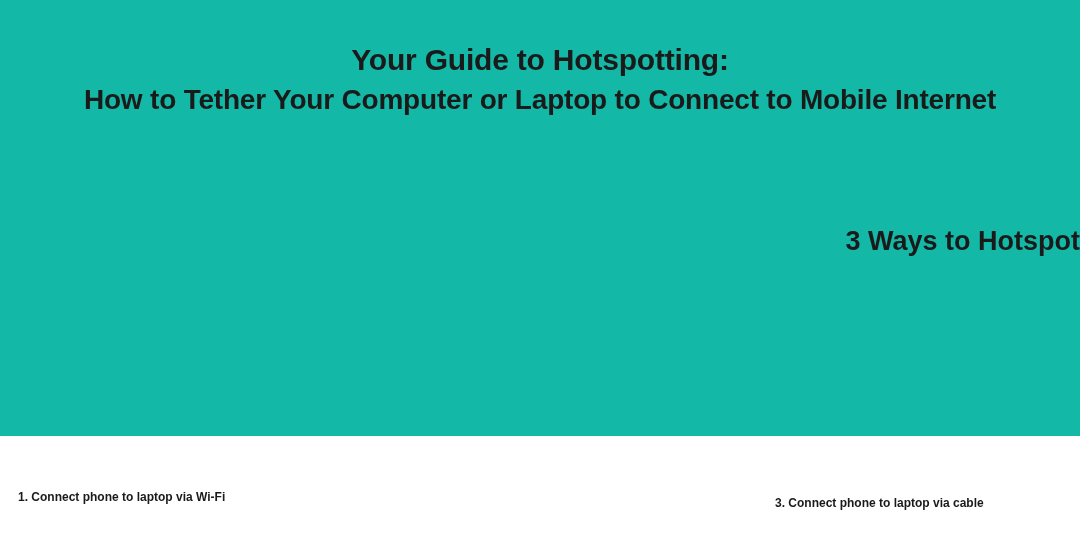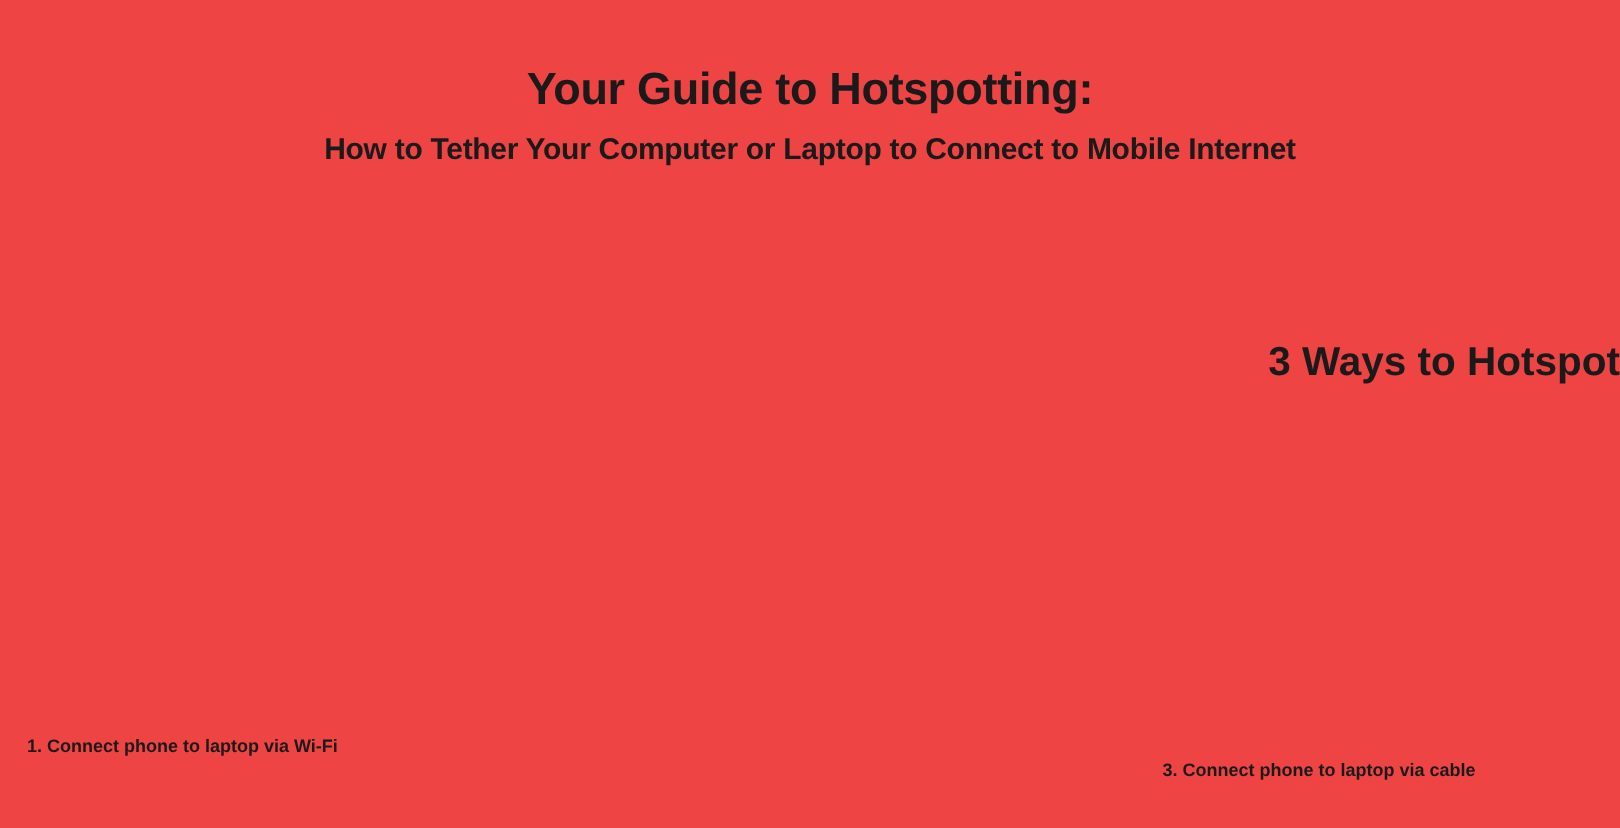--- a/index.html
+++ b/index.html
@@ -12,22 +12,22 @@
     height: 552px;
     position: relative;
     font-family: "DejaVu Sans", sans-serif;
     color: #1b1b1b;
     overflow: hidden;
   }
 
   .page {
     position: relative;
     width: 1080px;
-    height: 552px;
-    background: #ef4444;
+    height: 436px;
+    background: #14b8a6;
   }
 
   .title-block {
     position: absolute;
     top: 40px;
     left: 0;
     width: 1080px;
     text-align: center;
   }
 
@@ -37,21 +37,21 @@
     color: #1a1a1a;
     letter-spacing: -0.2px;
   }
 
   .title-line-1 {
     font-size: 30px;
     line-height: 40px;
   }
 
   .title-line-2 {
-    font-size: 20px;
+    font-size: 28px;
     line-height: 40px;
   }
 
   .subtitle {
     position: absolute;
     top: 222px;
     left: 0;
     width: 1080px;
     text-align: right;
     font-family: "Liberation Sans", sans-serif;
@@ -74,21 +74,21 @@
     font-family: "Liberation Sans", sans-serif;
     font-weight: bold;
     font-size: 12px;
     line-height: 22px;
     color: #1a1a1a;
     white-space: nowrap;
   }
 
   .caption-1 { left: 18px; top: 0; }
   .caption-2 { left: 378px; top: 0; }
-  .caption-3 { left: 775px; top: 16px; }
+  .caption-3 { left: 775px; top: 6px; }
 </style>
 </head>
 <body>
 
 <div class="page">
 
   <div class="title-block">
     <div class="title-line title-line-1">Your Guide to Hotspotting:</div>
     <div class="title-line title-line-2">How to Tether Your Computer or Laptop to Connect to Mobile Internet</div>
   </div>

